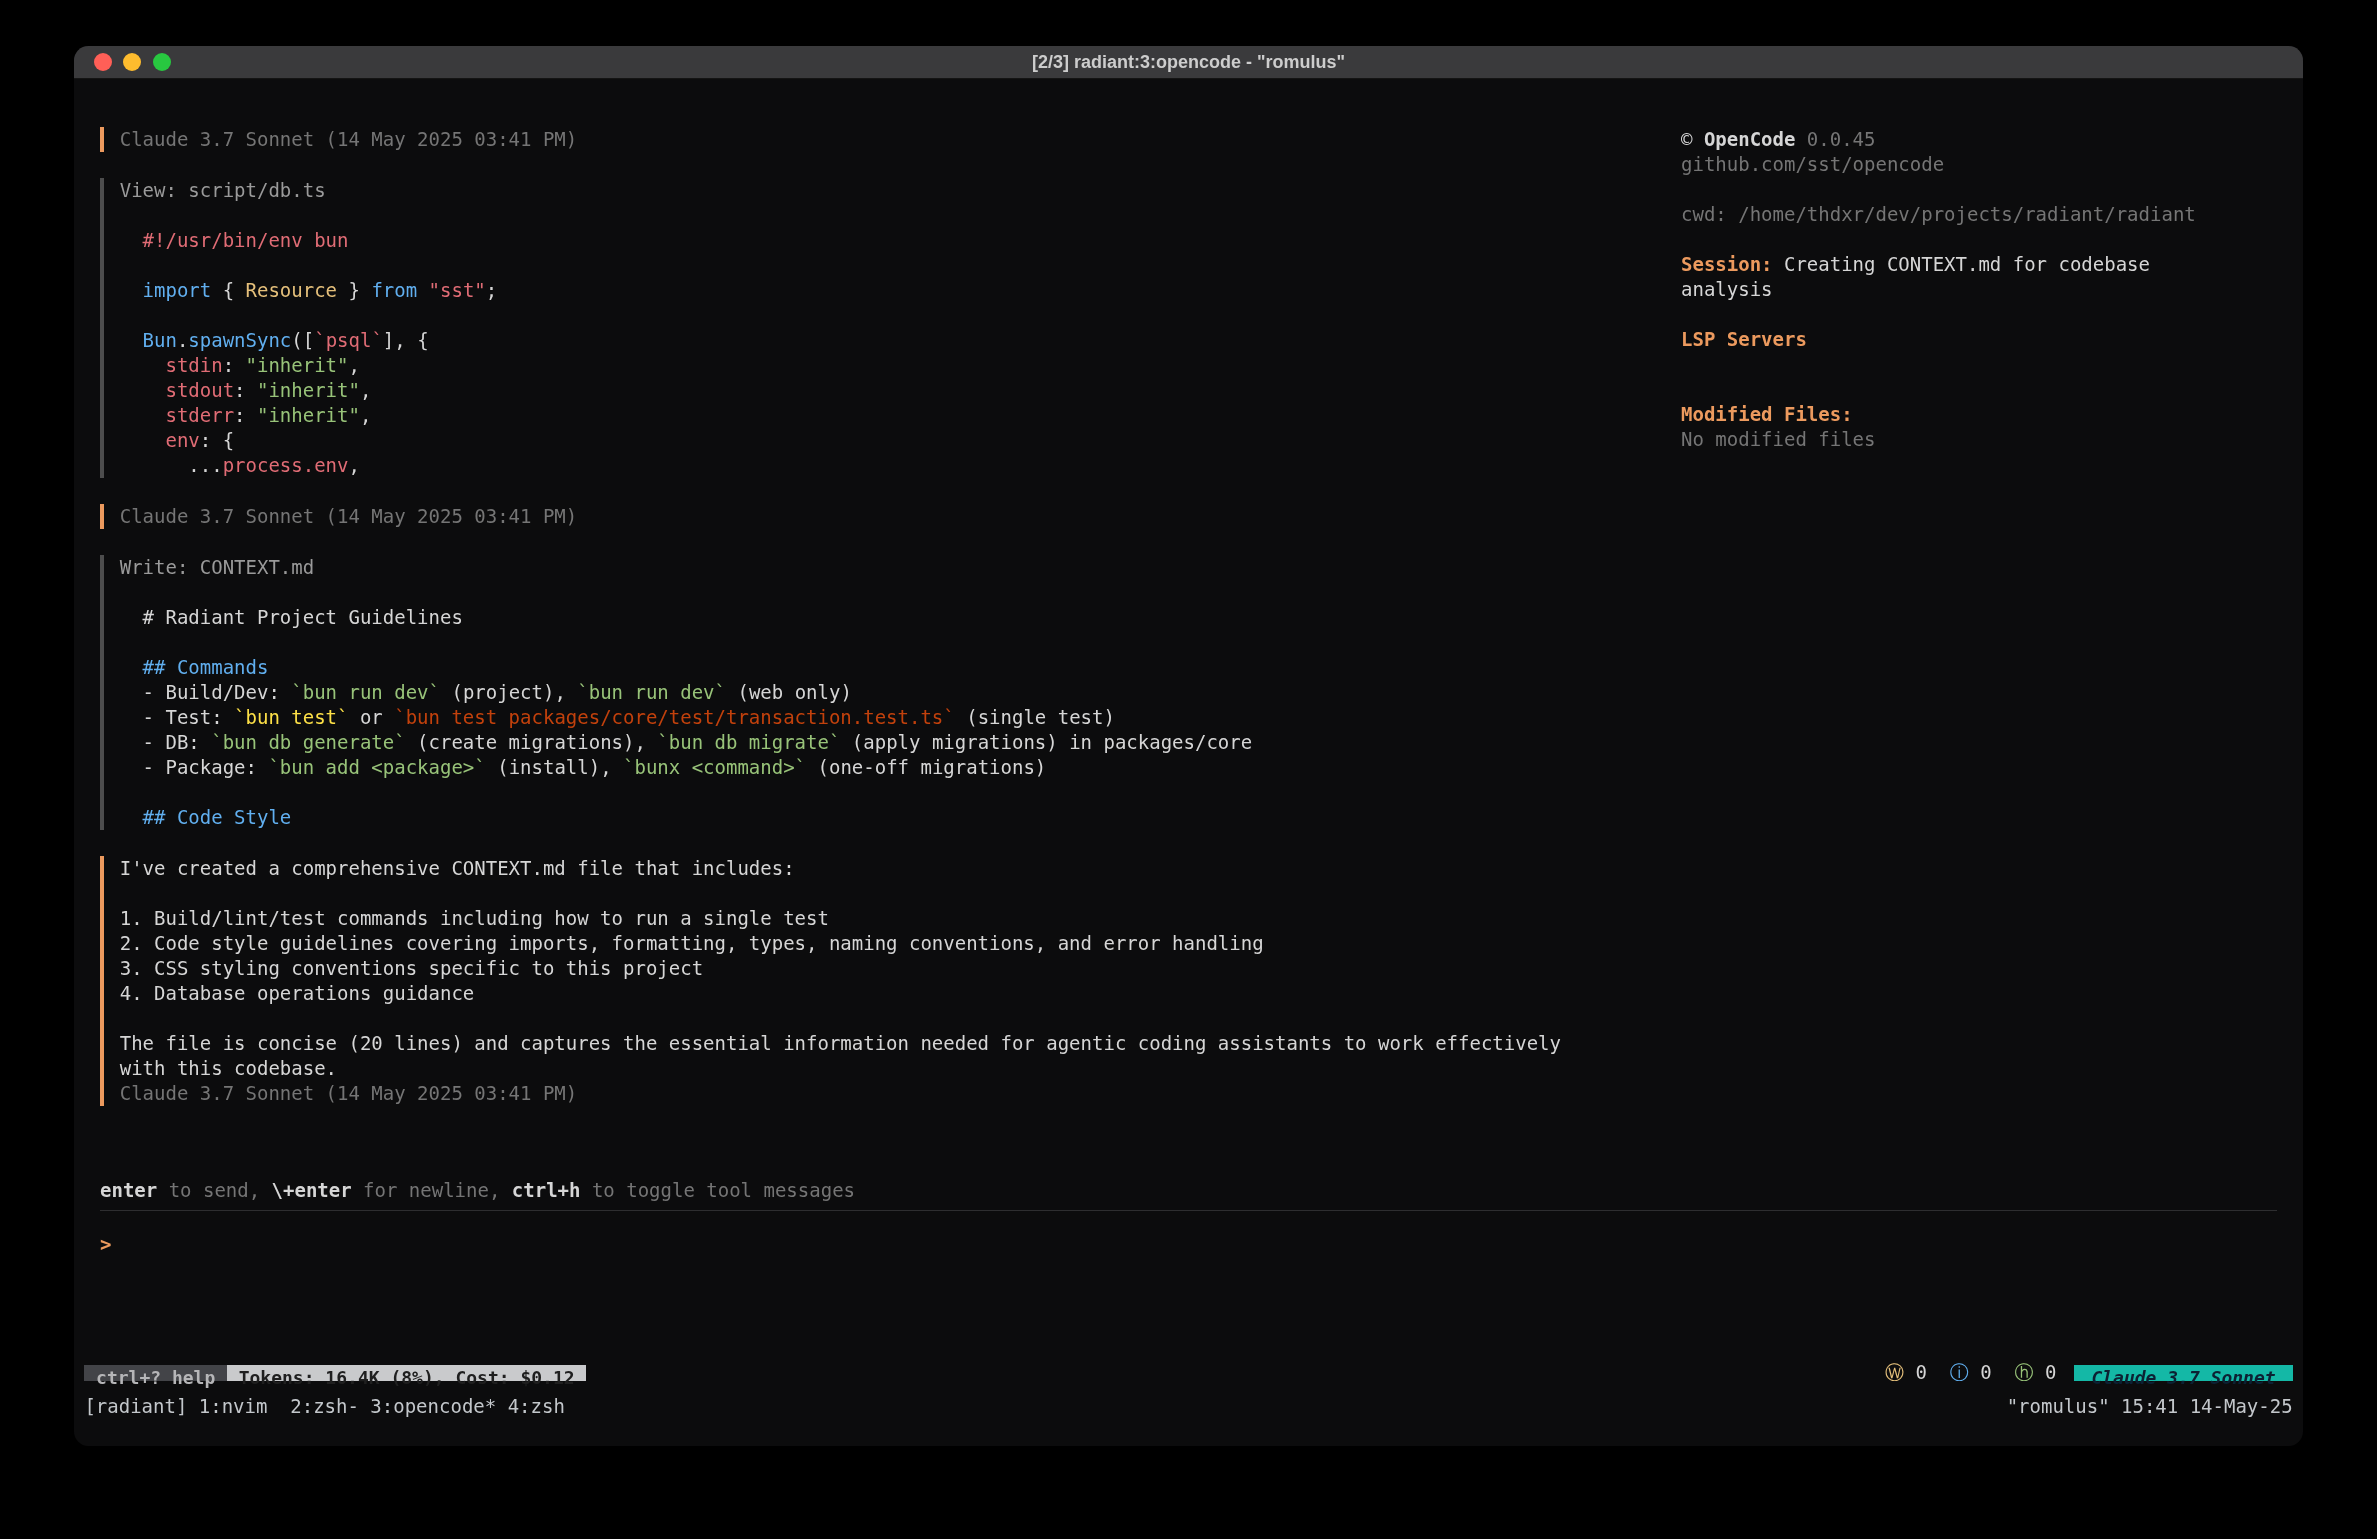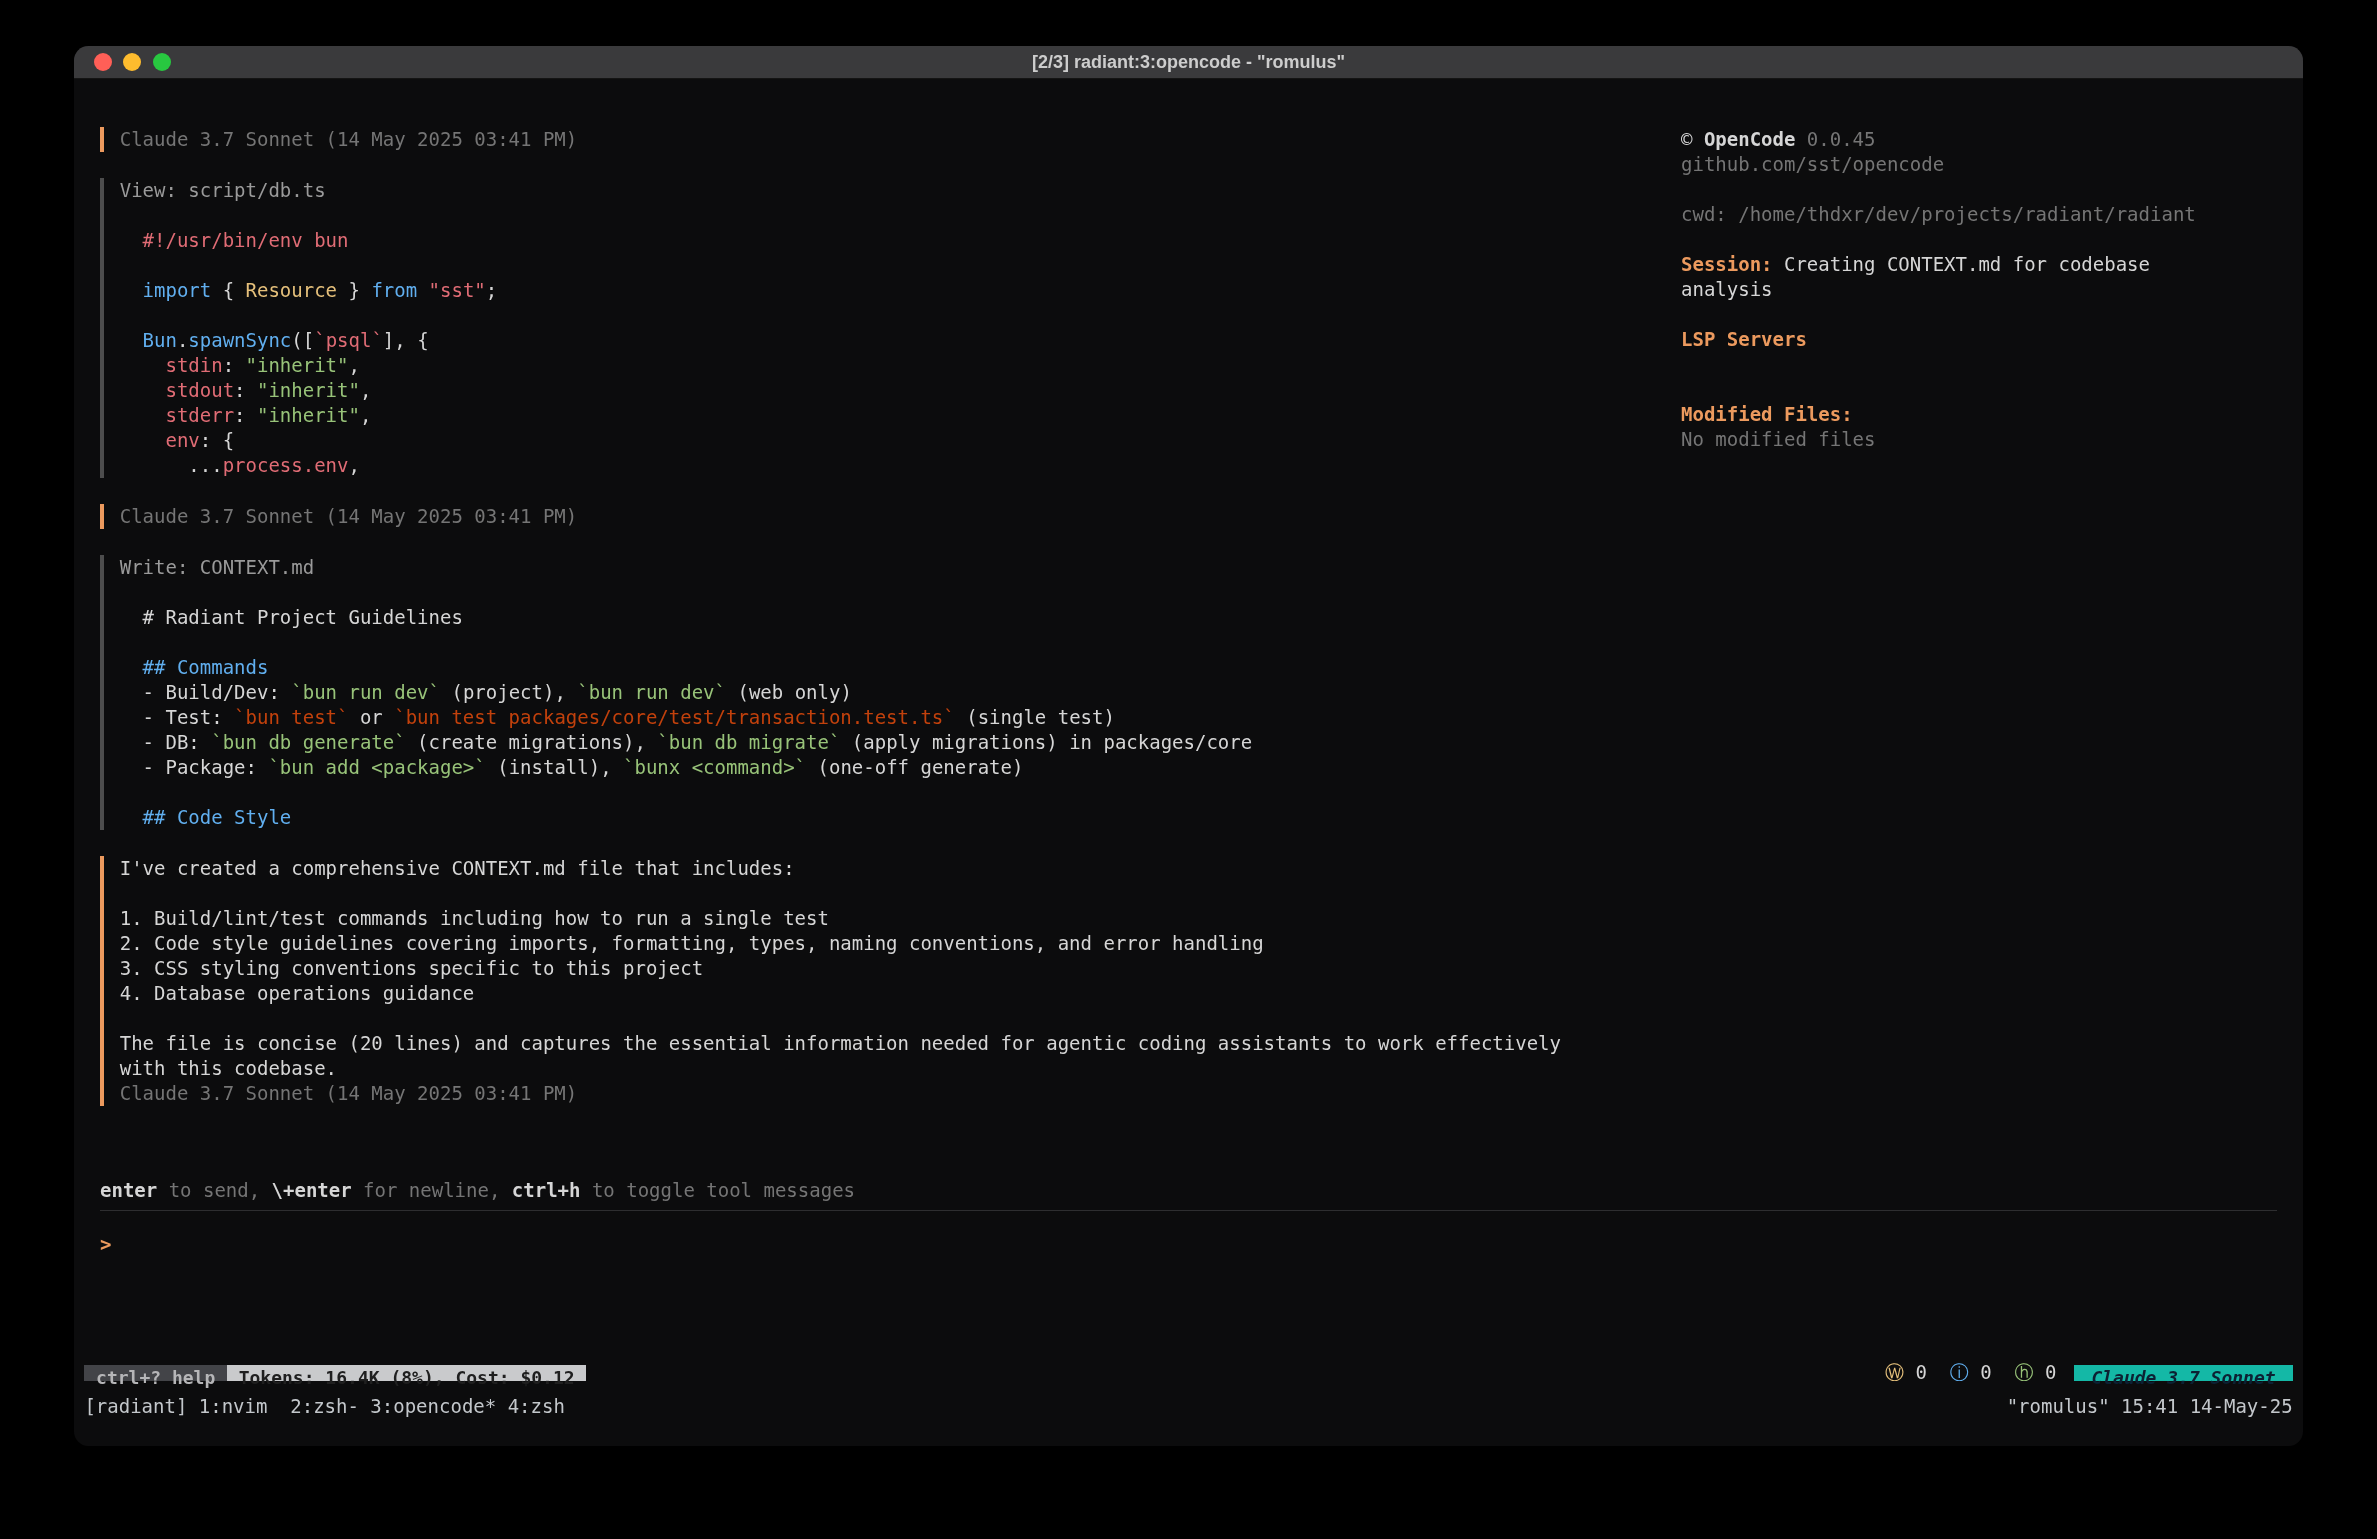--- a/index.html
+++ b/index.html
@@ -98,23 +98,23 @@
         <div class="block b-orange">
             <div class="line"><span style="color: rgb(117, 117, 117);">Claude 3.7 Sonnet (14 May 2025 03:41 PM)</span></div>
           </div>
         <div class="block b-gray">
             <div class="line"><span style="color: rgb(154, 154, 154);">Write: CONTEXT.md</span></div>
             <div class="line">&nbsp;</div>
             <div class="line"><span style="color: rgb(214, 214, 214);">  # Radiant Project Guidelines</span></div>
             <div class="line">&nbsp;</div>
             <div class="line"><span style="color: rgb(97, 175, 239);">  ## Commands</span></div>
             <div class="line"><span style="color: rgb(214, 214, 214);">  - Build/Dev: </span><span style="color: rgb(152, 195, 121);">`bun run dev`</span><span style="color: rgb(214, 214, 214);"> (project), </span><span style="color: rgb(152, 195, 121);">`bun run dev`</span><span style="color: rgb(214, 214, 214);"> (web only)</span></div>
-            <div class="line"><span style="color: rgb(214, 214, 214);">  - Test: </span><span style="color: #c2410c;">`bun test`</span><span style="color: rgb(214, 214, 214);"> or </span><span style="color: #c2410c;">`bun test packages/core/test/transaction.test.ts`</span><span style="color: rgb(214, 214, 214);"> (single test)</span></div>
+            <div class="line"><span style="color: rgb(214, 214, 214);">  - Test: </span><span style="color: #fde047;">`bun test`</span><span style="color: rgb(214, 214, 214);"> or </span><span style="color: #c2410c;">`bun test packages/core/test/transaction.test.ts`</span><span style="color: rgb(214, 214, 214);"> (single test)</span></div>
             <div class="line"><span style="color: rgb(214, 214, 214);">  - DB: </span><span style="color: rgb(152, 195, 121);">`bun db generate`</span><span style="color: rgb(214, 214, 214);"> (create migrations), </span><span style="color: rgb(152, 195, 121);">`bun db migrate`</span><span style="color: rgb(214, 214, 214);"> (apply migrations) in packages/core</span></div>
-            <div class="line"><span style="color: rgb(214, 214, 214);">  - Package: </span><span style="color: rgb(152, 195, 121);">`bun add &lt;package&gt;`</span><span style="color: rgb(214, 214, 214);"> (install), </span><span style="color: rgb(152, 195, 121);">`bunx &lt;command&gt;`</span><span style="color: rgb(214, 214, 214);"> (one-off generate)</span></div>
+            <div class="line"><span style="color: rgb(214, 214, 214);">  - Package: </span><span style="color: rgb(152, 195, 121);">`bun add &lt;package&gt;`</span><span style="color: rgb(214, 214, 214);"> (install), </span><span style="color: rgb(152, 195, 121);">`bunx &lt;command&gt;`</span><span style="color: rgb(214, 214, 214);"> (one-off migrations)</span></div>
             <div class="line">&nbsp;</div>
             <div class="line"><span style="color: rgb(97, 175, 239);">  ## Code Style</span></div>
           </div>
         <div class="block b-orange">
             <div class="line"><span style="color: rgb(214, 214, 214);">I've created a comprehensive CONTEXT.md file that includes:</span></div>
             <div class="line">&nbsp;</div>
             <div class="line"><span style="color: rgb(214, 214, 214);">1. Build/lint/test commands including how to run a single test</span></div>
             <div class="line"><span style="color: rgb(214, 214, 214);">2. Code style guidelines covering imports, formatting, types, naming conventions, and error handling</span></div>
             <div class="line"><span style="color: rgb(214, 214, 214);">3. CSS styling conventions specific to this project</span></div>
             <div class="line"><span style="color: rgb(214, 214, 214);">4. Database operations guidance</span></div>

